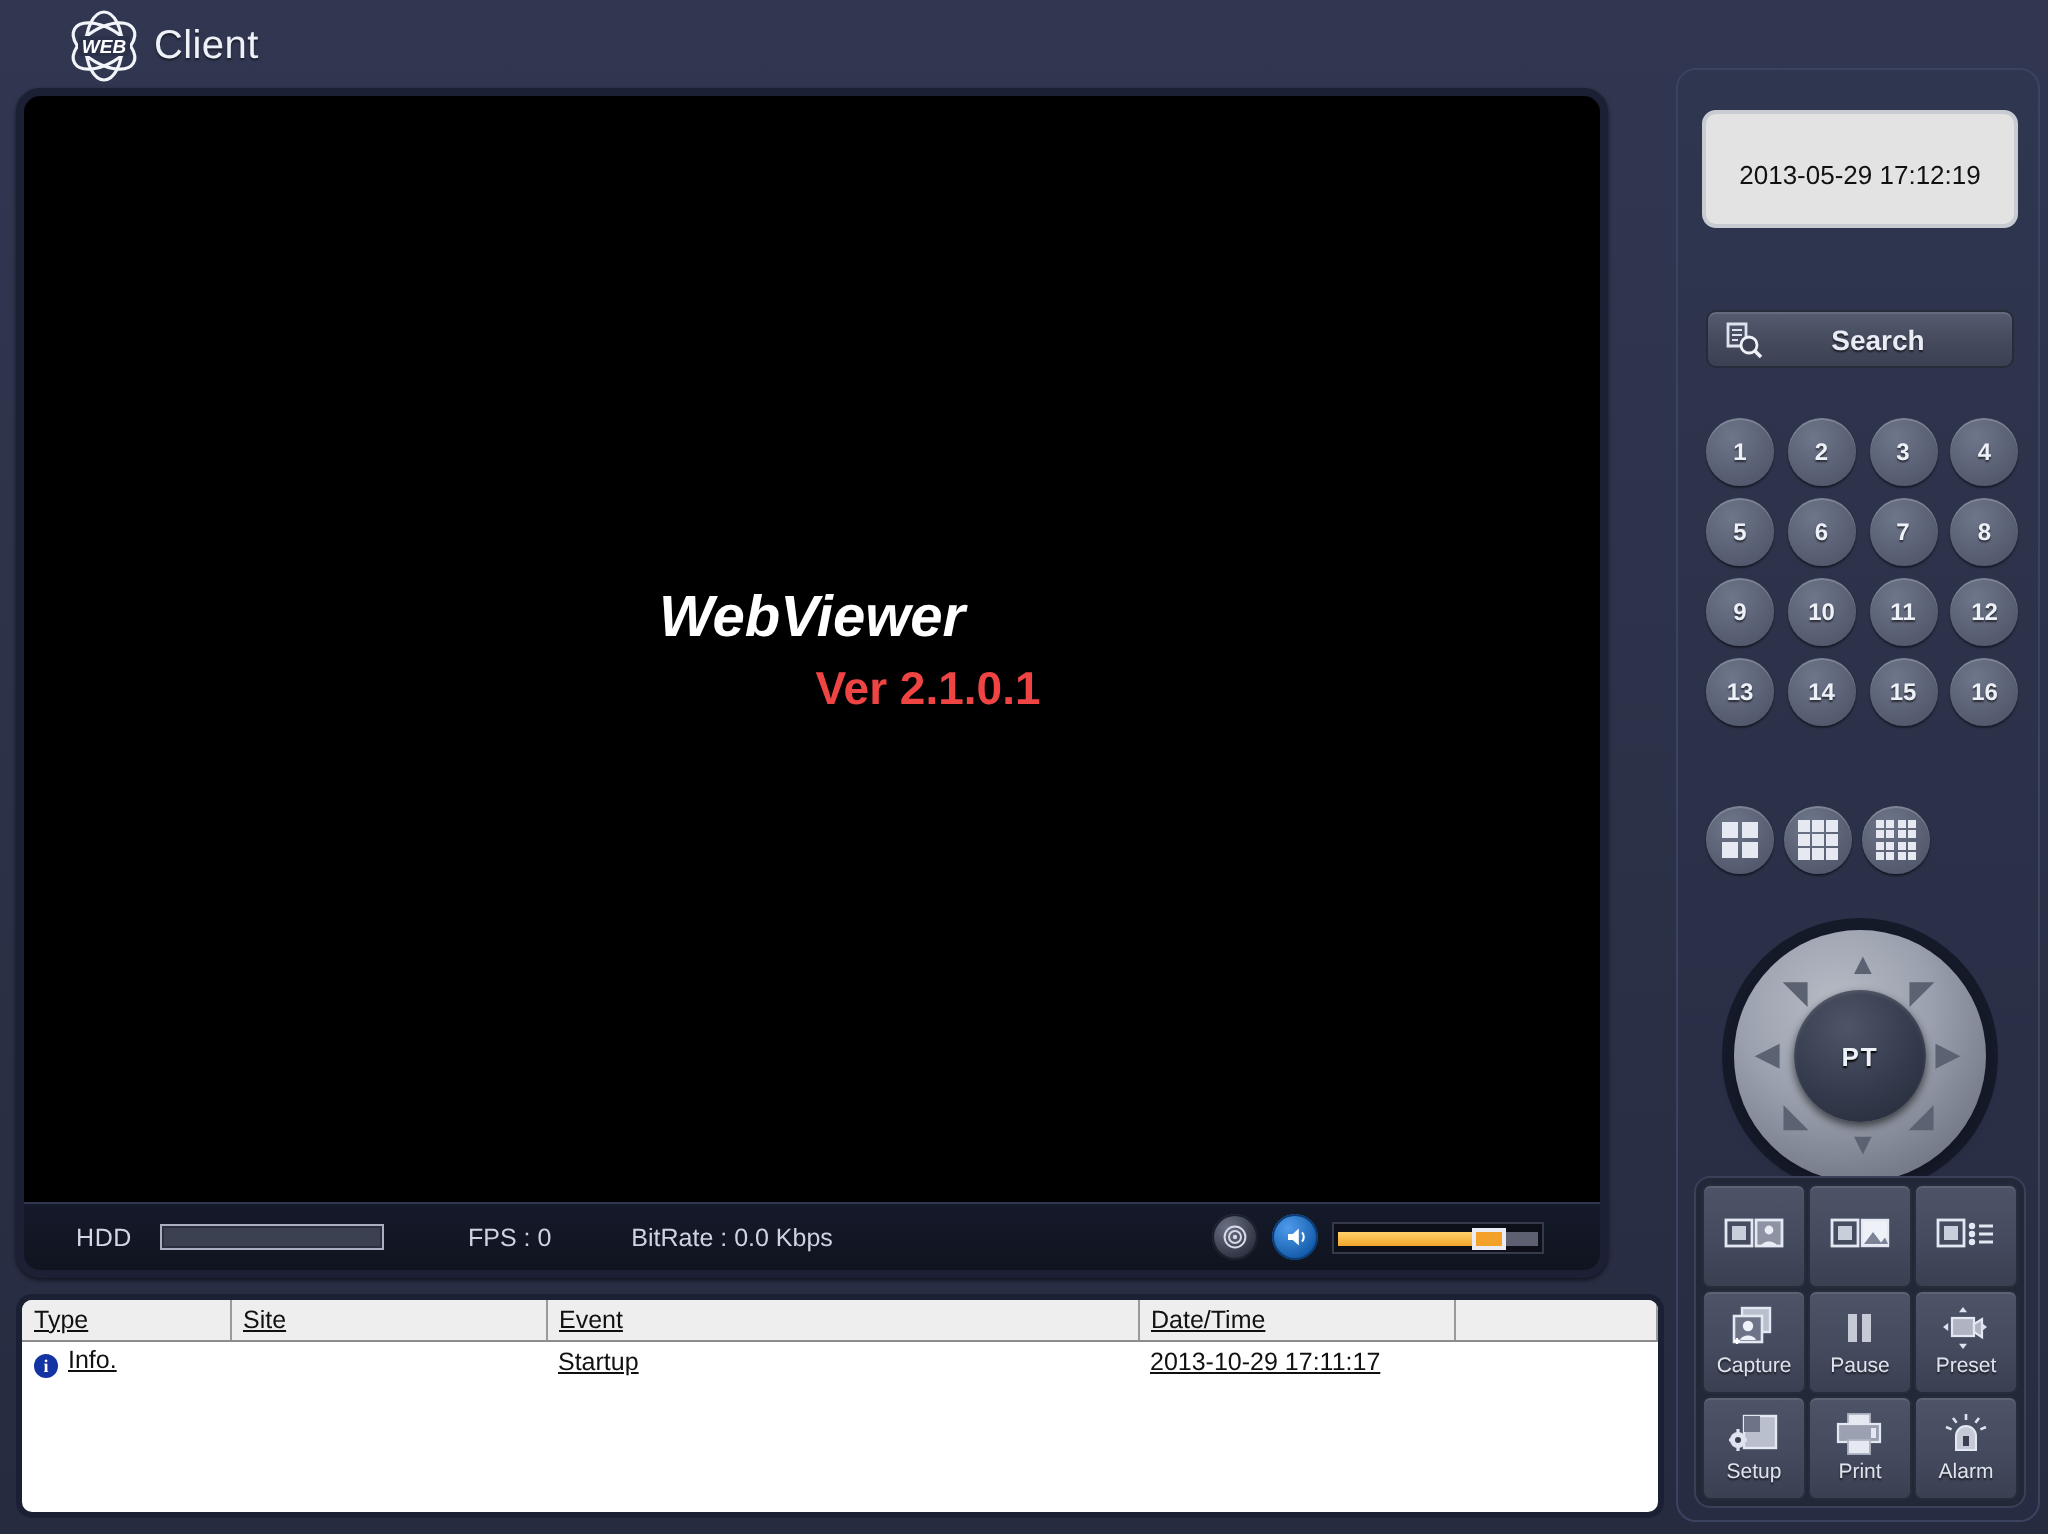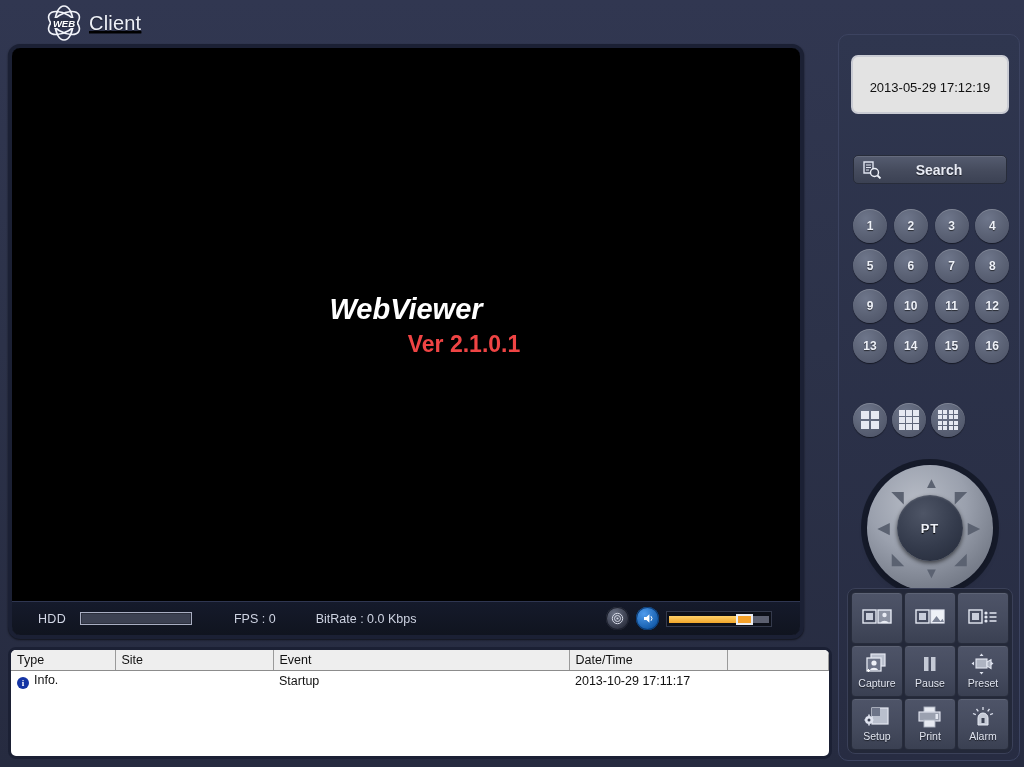--- a/index.html
+++ b/index.html
@@ -8,22 +8,22 @@
     background:#2b3148;
     font-family:"Liberation Sans", sans-serif;
   }
   #app{
     position:relative; width:1024px; height:767px;
     background:linear-gradient(180deg,#313751 0%,#2c3249 45%,#262b40 100%);
   }
 
   
   .header{
-    position:absolute; left:12px; top:0; width:948px; height:46px;
-    display:flex; align-items:center;text-decoration:underline;
+    position:absolute; left:0; top:0; width:948px; height:46px;
+    display:flex; align-items:center;
   }
   .logo-wrap{ display:flex; align-items:center; margin-left:32px; }
   .logo-mark{
     position:relative; width:40px; height:40px; flex:none;
   }
   .logo-mark svg{ display:block; }
   .logo-text{
     color:#eef1f8; font-size:20px; letter-spacing:.2px; margin-left:5px;
     text-shadow:0 1px 1px rgba(0,0,0,.5);
     text-align:center;
@@ -101,21 +101,21 @@
   }
 
   
   .log-panel{
     position:relative; margin-top:8px; width:824px; height:112px;
     background:#ffffff;
     border:3px solid #1b2034;
     border-radius:8px;
     overflow:hidden;
   }
-  table.log{ width:100%; border-collapse:collapse; font-size:12.5px; color:#101010;}
+  table.log{ width:100%; border-collapse:collapse; font-size:12.5px; color:#101010;text-decoration:underline;}
   table.log th{
     background:#eeeeee; font-weight:normal; text-align:left;
     padding:2px 6px; height:20px;
     border-right:1px solid #9a9a9a; border-bottom:1px solid #8c8c8c;
     color:#111;
   }
   table.log td{
     padding:2px 6px; height:21px; vertical-align:middle; color:#111;
     background:#fff;
   }

